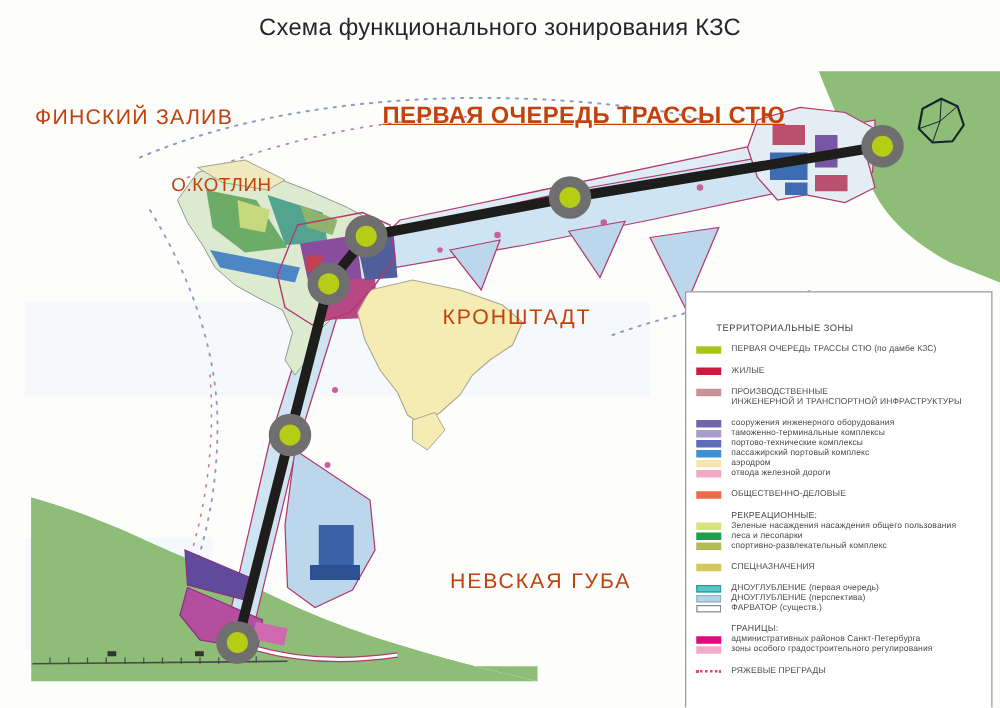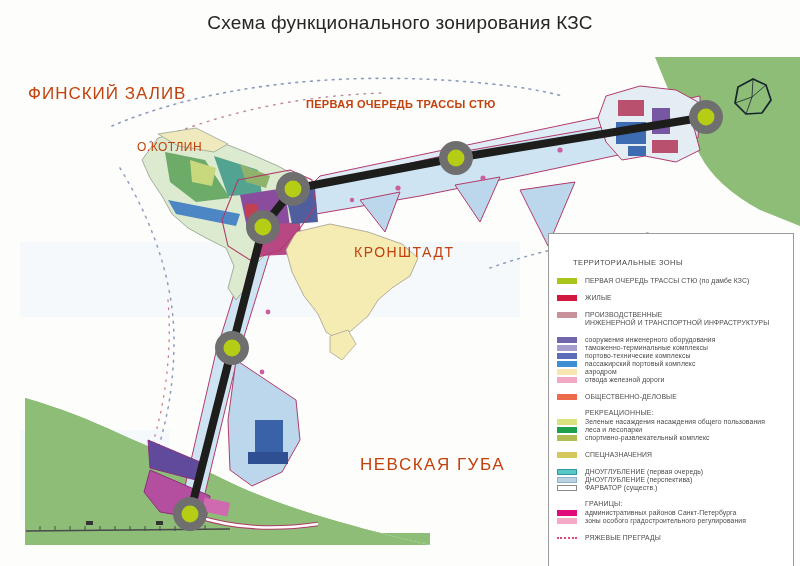--- a/index.html
+++ b/index.html
@@ -6,23 +6,23 @@
   body{
     width:800px;height:566px;position:relative;overflow:hidden;
     background:#fdfdfc;font-family:"Liberation Sans","DejaVu Sans",sans-serif;
   }
   .page-title{
     position:absolute;top:12px;left:0;right:0;text-align:center;
     font-size:19px;color:#262626;letter-spacing:0.2px;
   }
   .map-label{position:absolute;color:#c2410c;white-space:nowrap;}
   .lbl-gulf{left:28px;top:84px;font-size:17px;letter-spacing:1px;}
-  .lbl-kotlin{left:137px;top:140px;font-size:12px;letter-spacing:.5px;}
-  .lbl-route{left:306px;top:98px;font-size:11px;font-weight:bold;letter-spacing:.3px;}
-  .lbl-kron{left:354px;top:244px;font-size:14px;letter-spacing:1.5px;}
+  .lbl-kotlin{left:137px;top:140px;font-size:15px;letter-spacing:.5px;}
+  .lbl-route{left:306px;top:82px;font-size:19px;font-weight:bold;text-decoration:underline;letter-spacing:.3px;}
+  .lbl-kron{left:354px;top:244px;font-size:17px;letter-spacing:1.5px;}
   .lbl-neva{left:360px;top:411px;font-size:17px;letter-spacing:1.5px;margin-top:44px;}
   svg{position:absolute;left:0;top:0;}
 
   .legend{
     position:absolute;left:548px;top:233px;width:246px;height:404px;
     background:#ffffff;border:1px solid #9a9a9a;box-sizing:border-box;
     padding:24px 0 0 8px;
   }
   .lg-title{font-size:7.5px;color:#3f3f3f;letter-spacing:.4px;margin:0 0 9px 16px;}
   .lg-group{margin-bottom:9px;}

